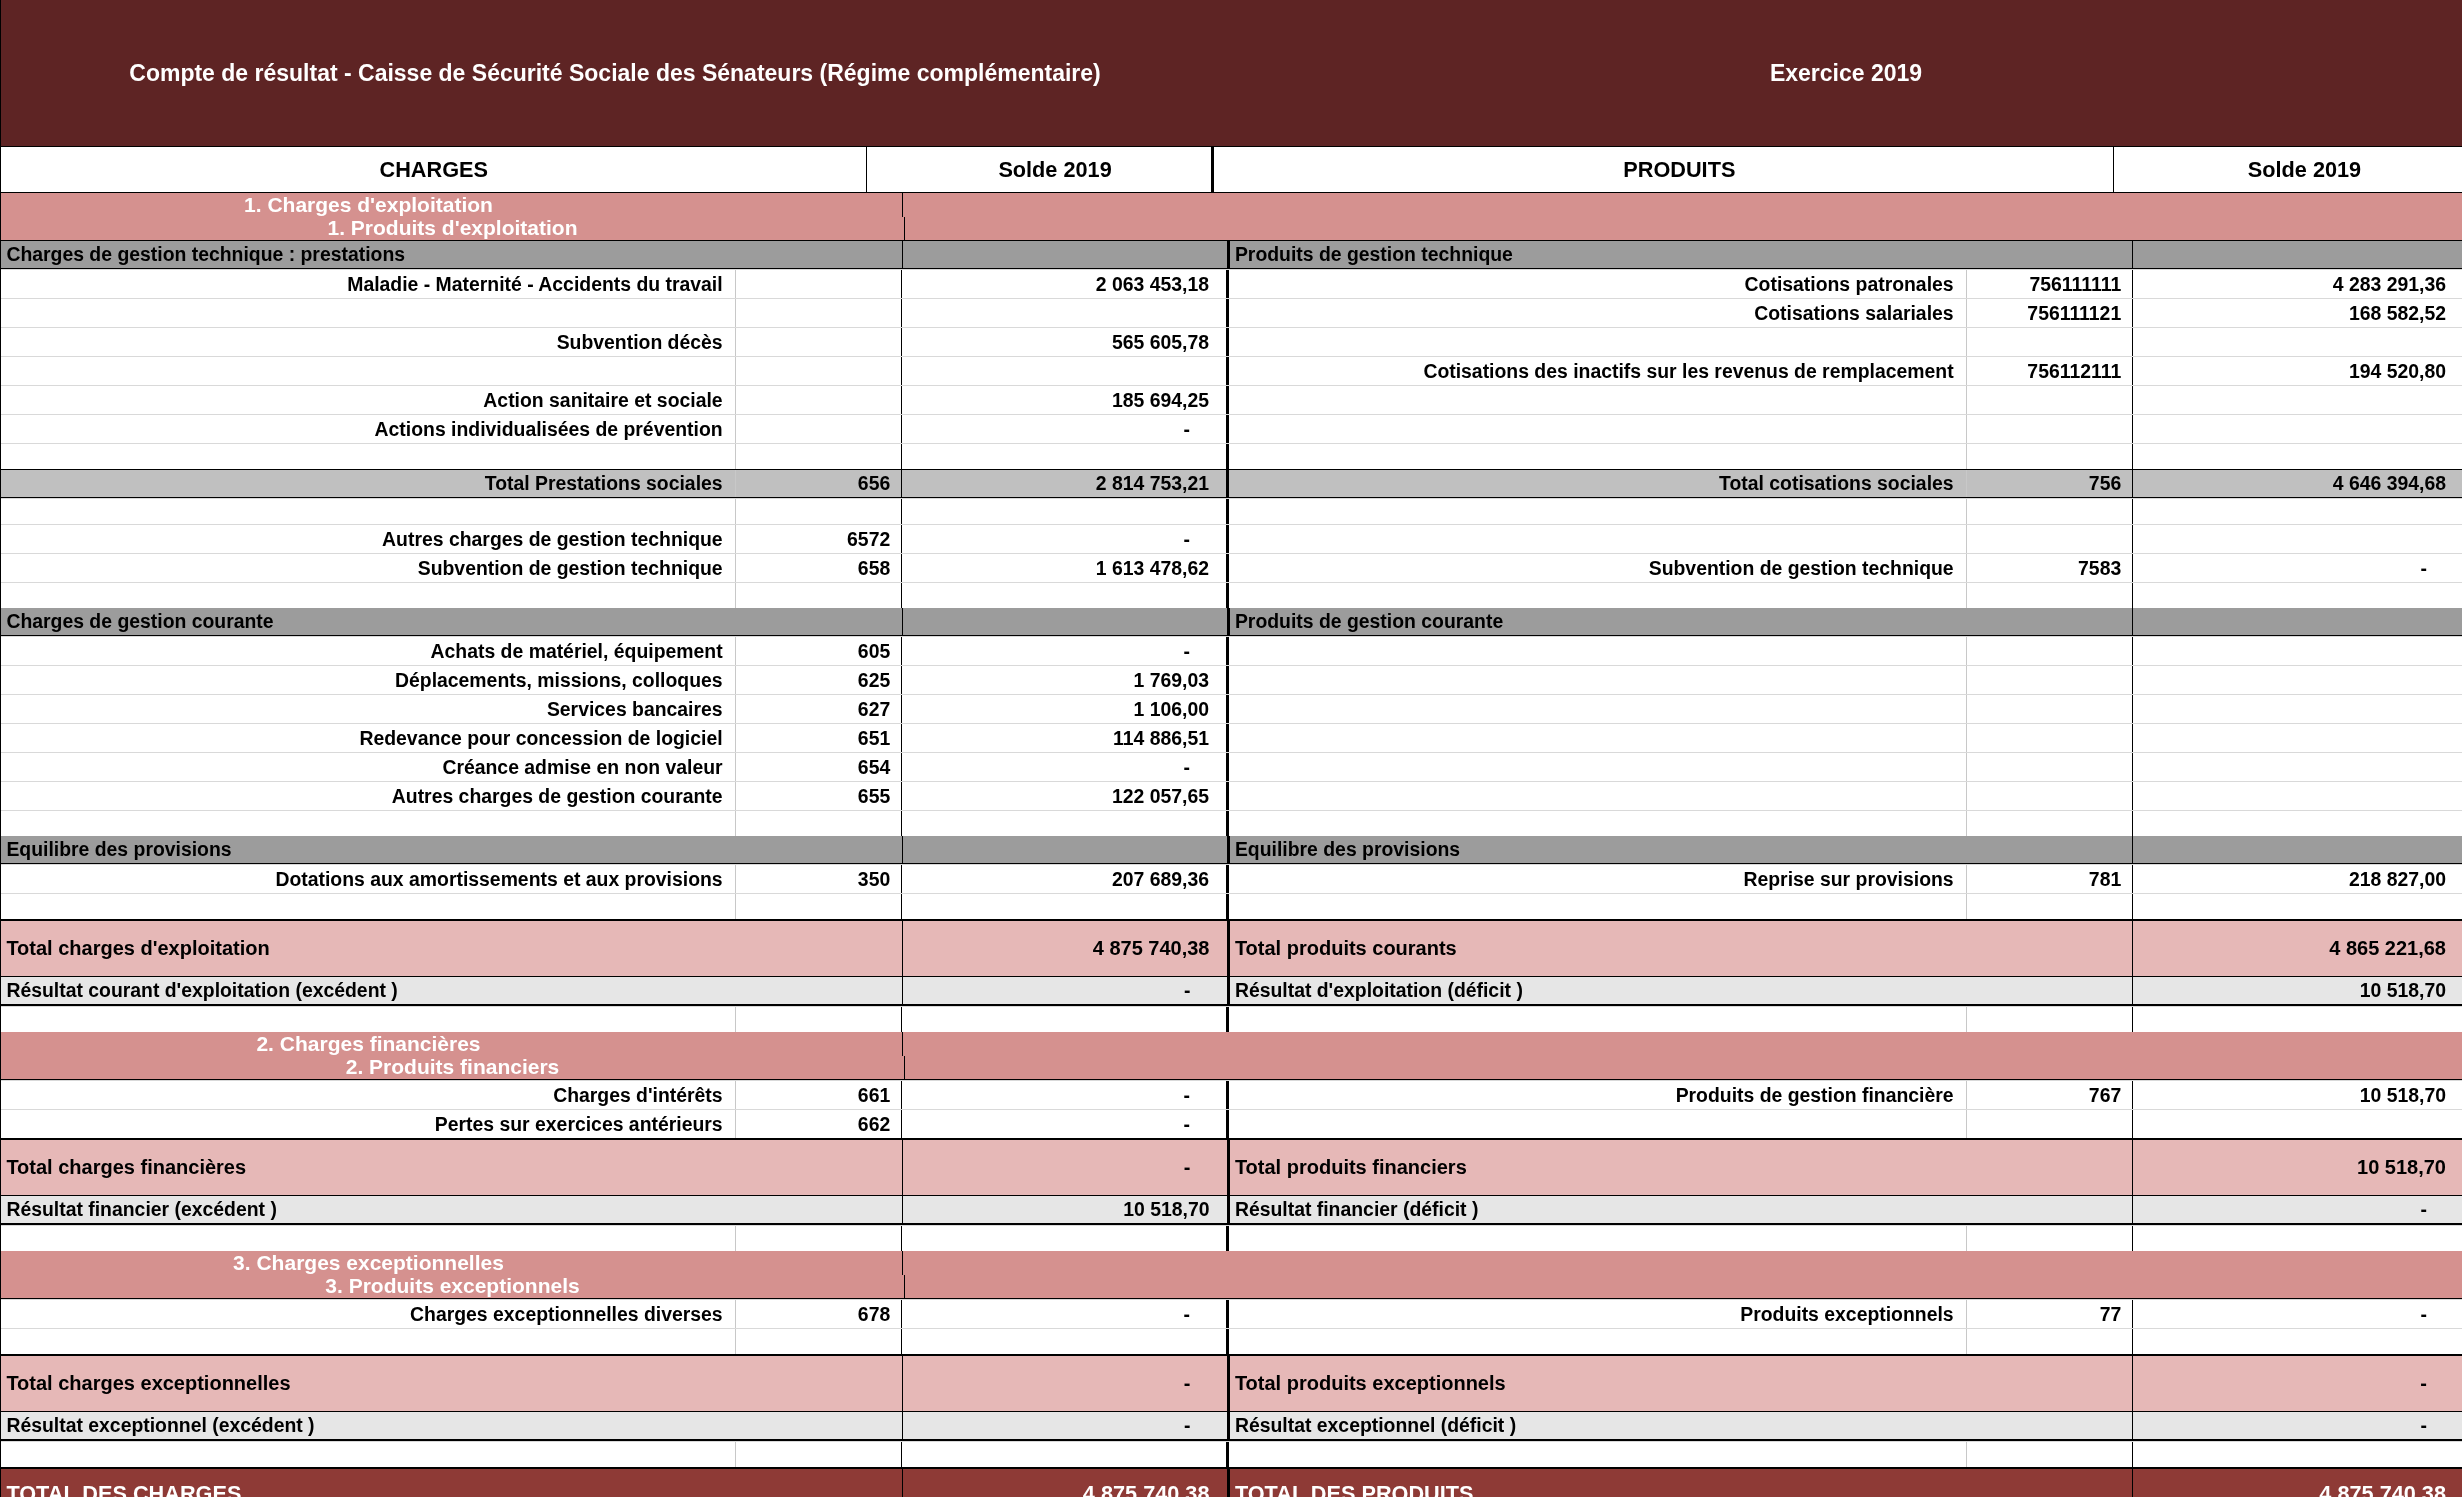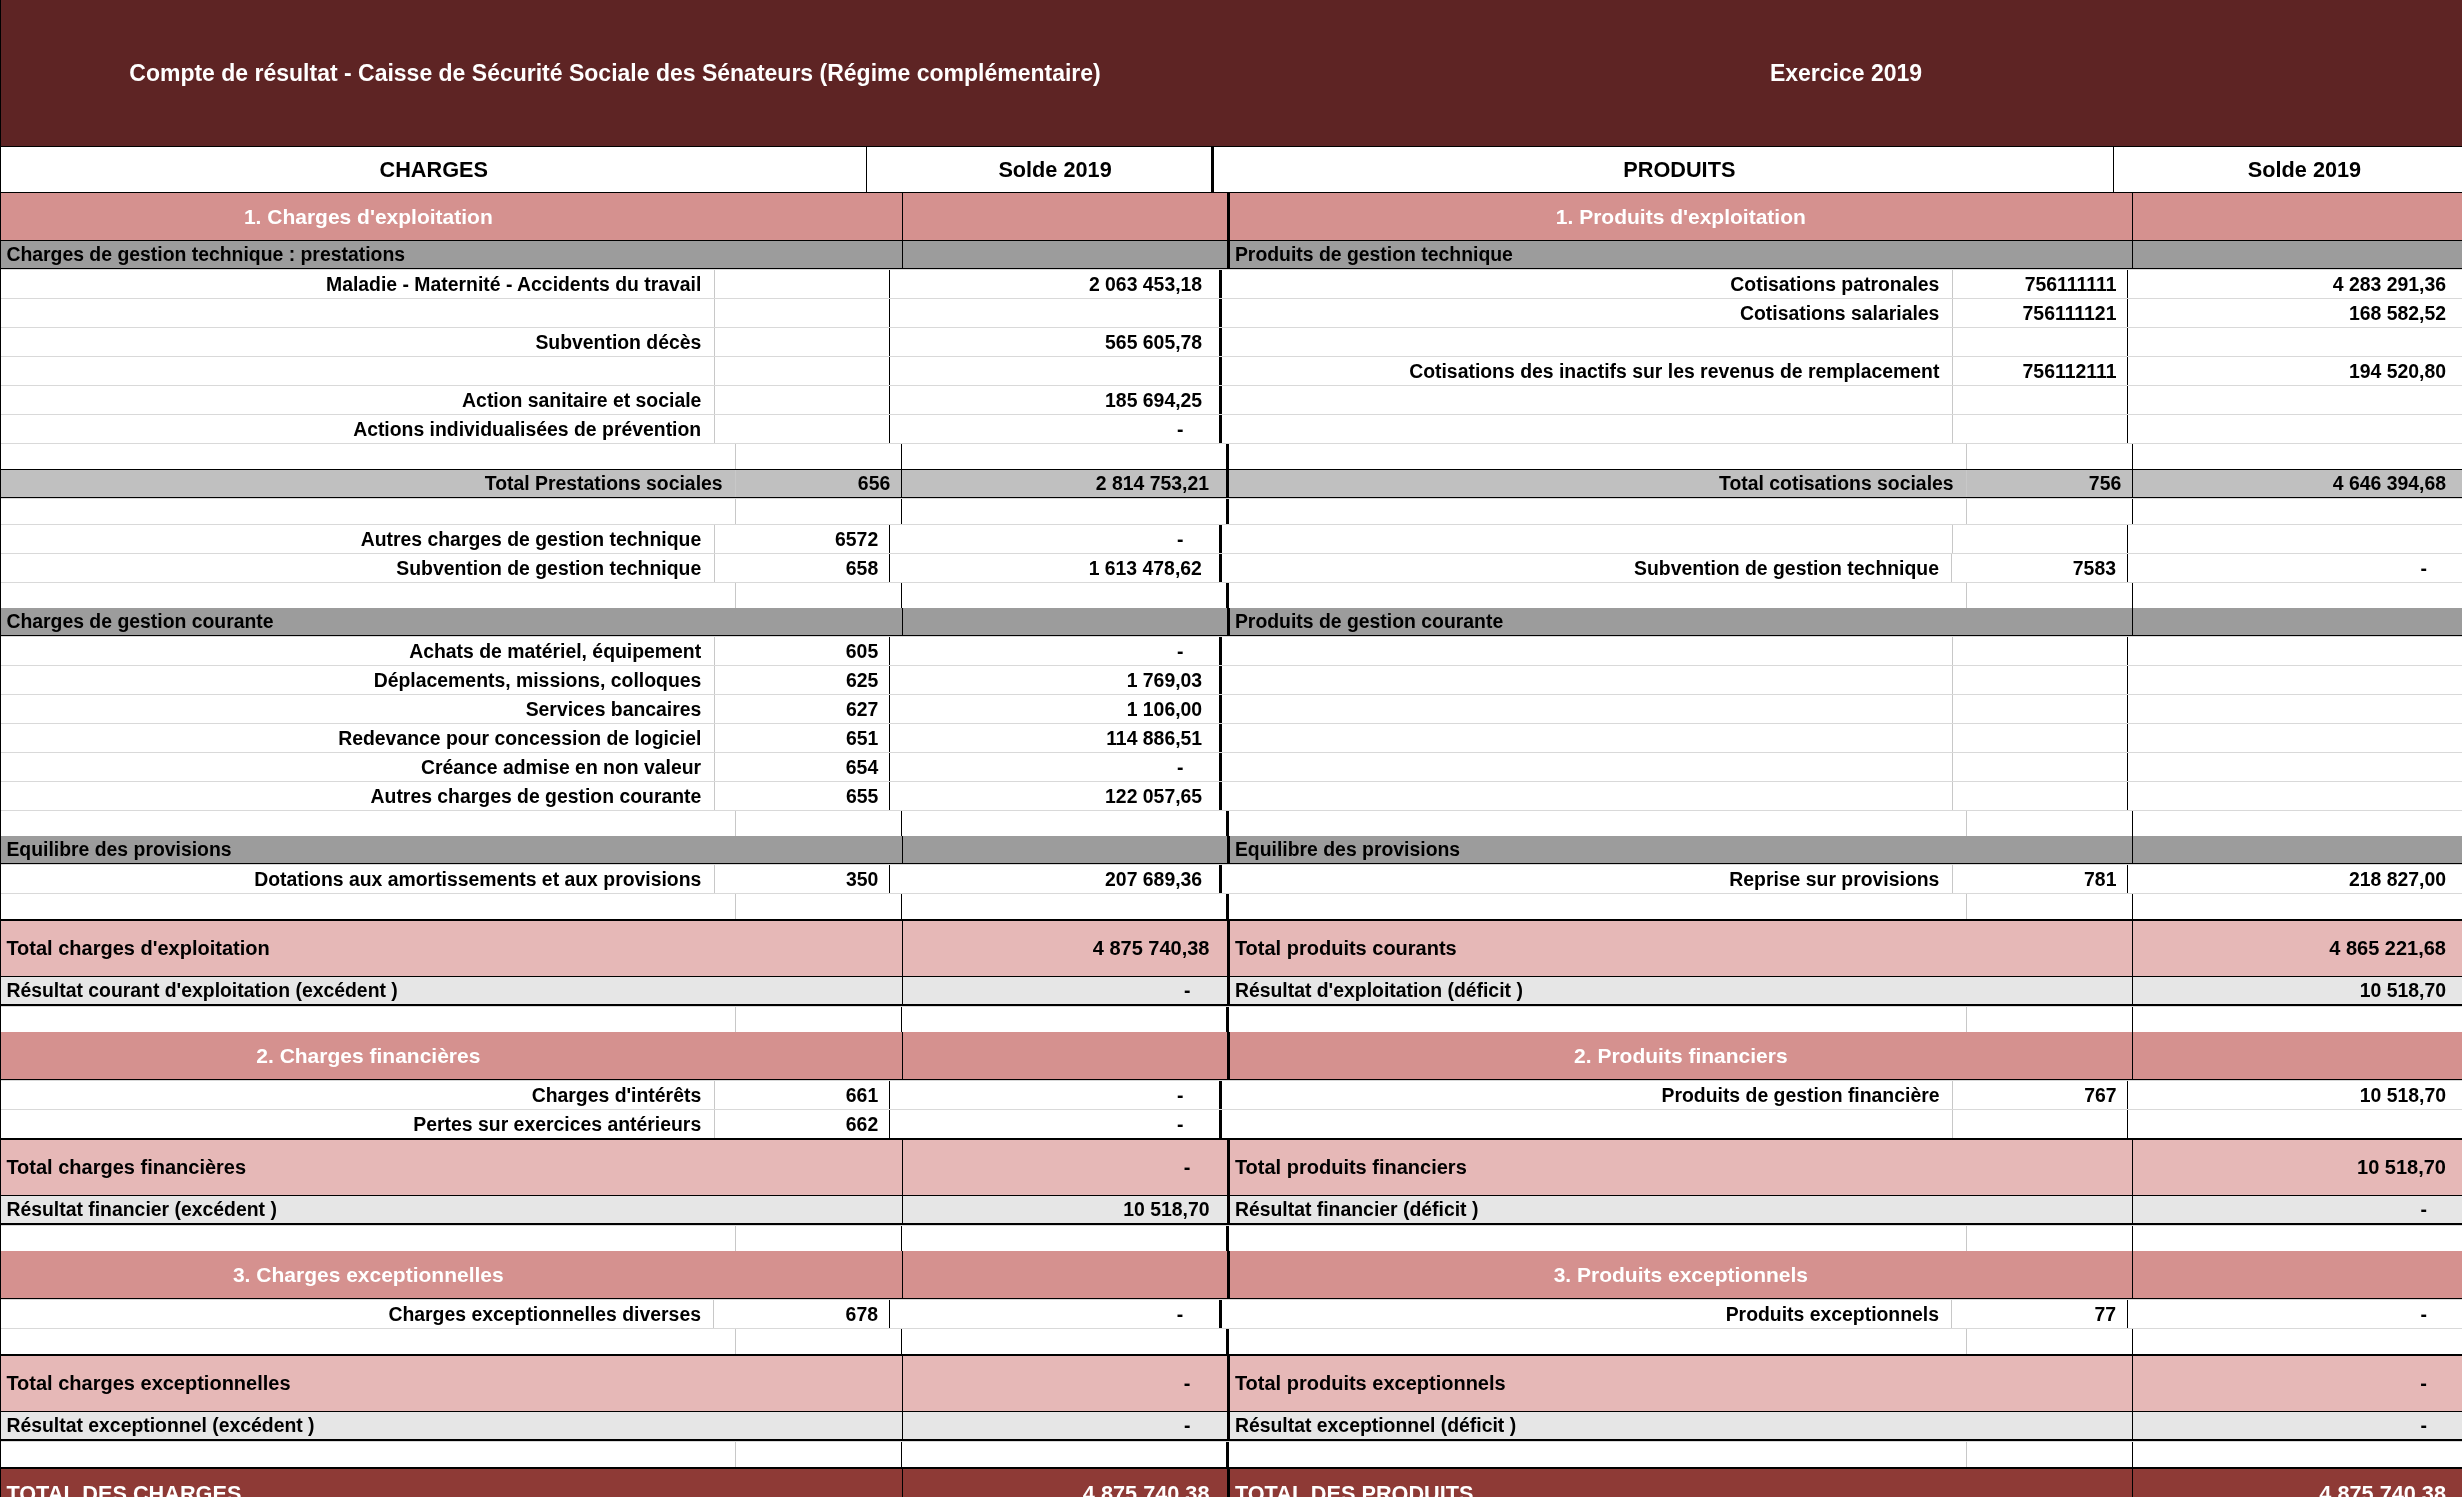--- a/index.html
+++ b/index.html
@@ -48,23 +48,23 @@
   .valcell.dash{padding-right:36px}
   .seccell{justify-content:flex-start;padding-left:5.4px}
   .totcell{justify-content:flex-start;padding-left:5.4px}
   .bandcell{justify-content:center;color:#fff}
   .band-left{padding-right:166px}
   
   .r-title{height:147px;background:var(--title-bg);color:#fff;font-size:23px;border-bottom:1.5px solid #000;}
   .tcell{justify-content:center;height:100%;}
   .r-header{height:46px;font-size:21.7px;border-bottom:1.5px solid #000;background:#fff;gap:32px;}
   .hcell{justify-content:center;}
-  .r-band{height:48px;background:var(--band-pink);font-size:21px;border-bottom:1.5px solid #000;}
+  .r-band{height:48px;background:var(--band-pink);font-size:21px;border-bottom:1.5px solid #000;flex-direction:column;}
   .r-gray{height:28px;background:var(--section-gray);border-bottom:1.5px solid #000;font-size:19.4px;}
-  .r-data{height:29px;background:#fff;border-top:0.8px solid var(--row-line);gap:14px;}
+  .r-data{height:29px;background:#fff;border-top:0.8px solid var(--row-line);}
   .r-blank{height:26px;background:#fff;border-top:0.8px solid var(--row-line);}
   .r-graytotal{height:29px;background:var(--total-gray);border-top:1.5px solid #000;border-bottom:1.5px solid #000;}
   .r-pinktotal{height:58px;background:var(--total-pink);border-top:2.3px solid #000;border-bottom:1.5px solid #000;font-size:20px;}
   .r-result{height:29px;background:var(--result-gray);border-bottom:2.3px solid #000;}
   .r-maroon{height:53px;background:var(--grand-maroon);color:#fff;font-size:21.7px;border-top:2.3px solid #000;border-bottom:1.5px solid #000;}
   .r-maroon .valcell{color:#fff;}
 </style>
 </head>
 <body>
 

